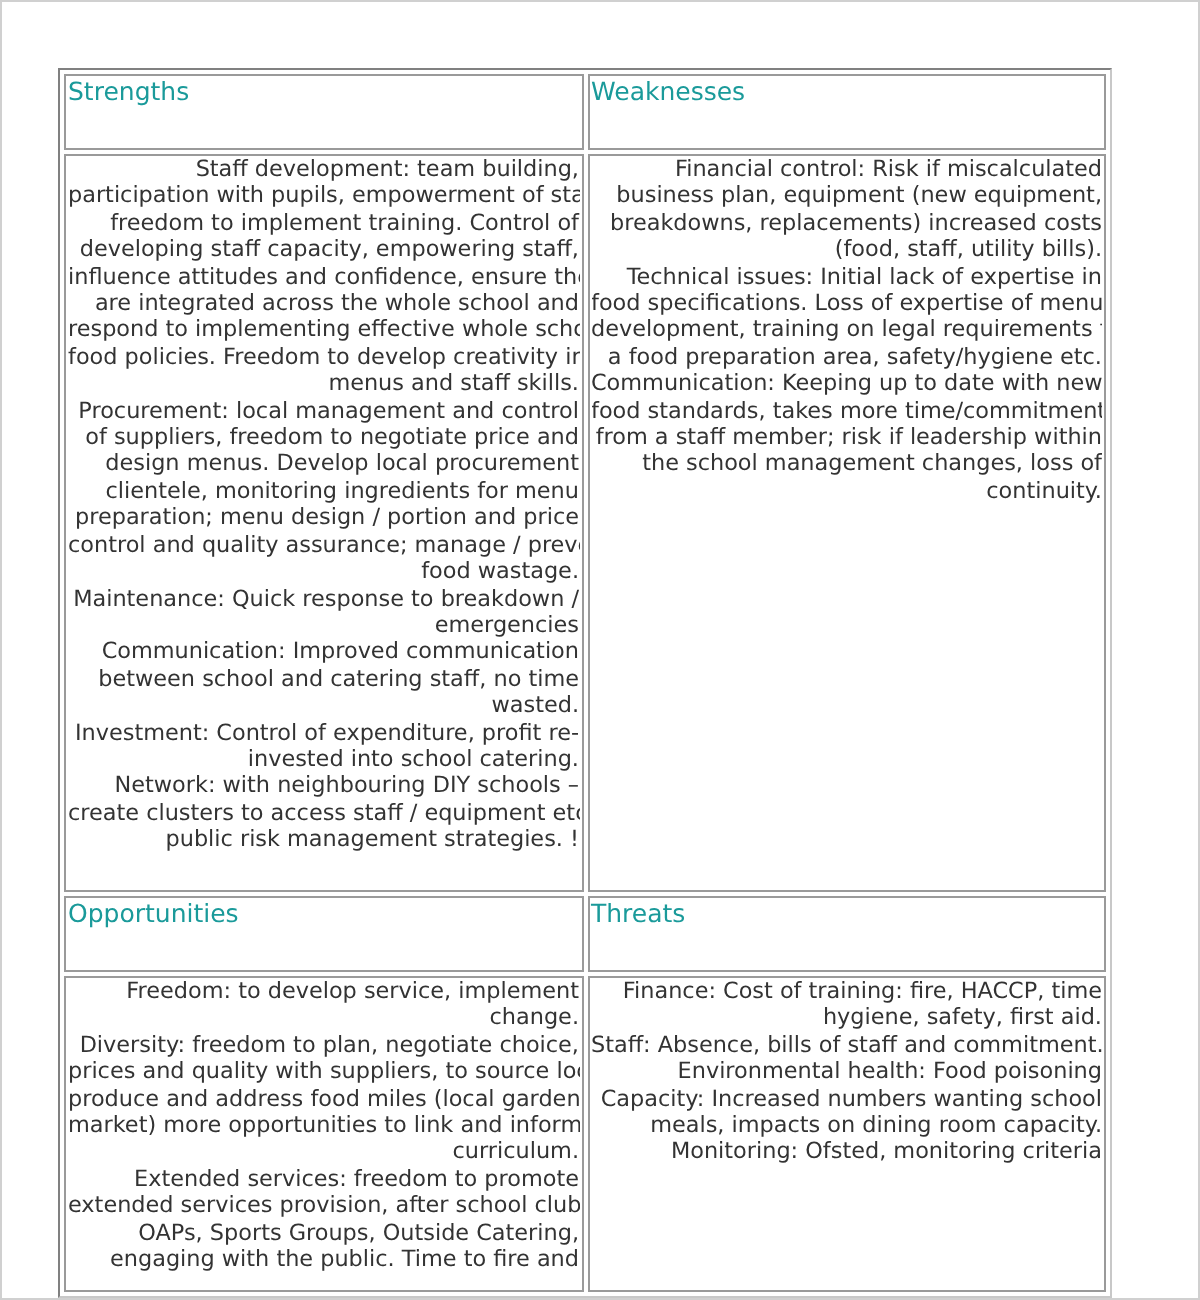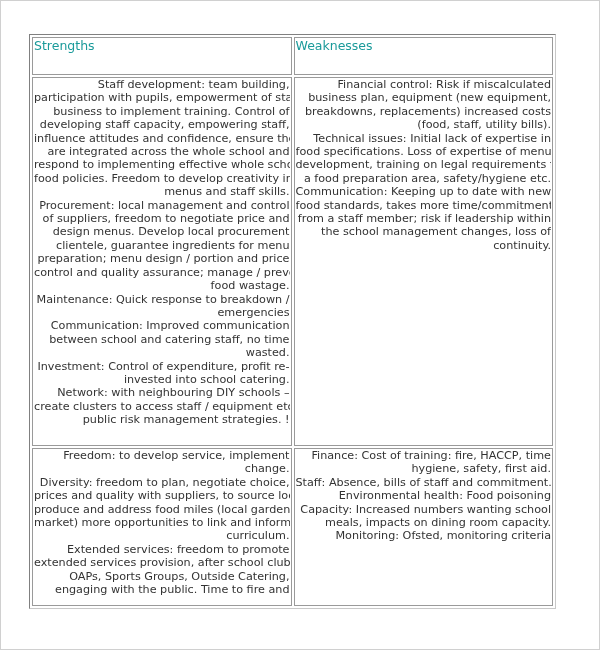--- a/index.html
+++ b/index.html
@@ -51,31 +51,31 @@
     </colgroup>
   <tbody>
       <tr>
     <td class="head">Strengths</td>
     <td class="head">Weaknesses</td>
   </tr>
   <tr class="row-body-1">
     <td class="body">
           <span class="line">Staff development: team building,</span>
           <span class="line">participation with pupils, empowerment of staff,</span>
-          <span class="line">business to implement training. Control of</span>
+          <span class="line">freedom to implement training. Control of</span>
           <span class="line">developing staff capacity, empowering staff,</span>
           <span class="line">influence attitudes and confidence, ensure they</span>
           <span class="line">are integrated across the whole school and</span>
           <span class="line">respond to implementing effective whole school</span>
           <span class="line">food policies. Freedom to develop creativity in</span>
           <span class="line">menus and staff skills.</span>
           <span class="line">Procurement: local management and control</span>
           <span class="line">of suppliers, freedom to negotiate price and</span>
           <span class="line">design menus. Develop local procurement</span>
-          <span class="line">clientele, guarantee ingredients for menu</span>
+          <span class="line">clientele, monitoring ingredients for menu</span>
           <span class="line">preparation;  menu design /  portion and price</span>
           <span class="line">control and quality assurance; manage / prevent</span>
           <span class="line">food wastage.</span>
           <span class="line">Maintenance: Quick response to breakdown /</span>
           <span class="line">emergencies</span>
           <span class="line">Communication: Improved communication</span>
           <span class="line">between school and catering staff, no time</span>
           <span class="line">wasted.</span>
           <span class="line">Investment: Control of expenditure, profit re-</span>
           <span class="line">invested into school catering.</span>
@@ -92,20 +92,24 @@
           <span class="line">food specifications. Loss of expertise of menu</span>
           <span class="line">development, training on legal requirements for</span>
           <span class="line">a food preparation area, safety/hygiene etc.</span>
           <span class="line">Communication: Keeping up to date with new</span>
           <span class="line">food standards, takes more time/commitment</span>
           <span class="line">from a staff member; risk if leadership within</span>
           <span class="line">the school management changes, loss of</span>
           <span class="line">continuity.</span>
         </td>
   </tr>
+  <tr>
+    <td class="head">Opportunities</td>
+    <td class="head">Threats</td>
+  </tr>
   <tr class="row-body-2">
     <td class="body">
           <span class="line">Freedom: to develop service, implement</span>
           <span class="line">change.</span>
           <span class="line">Diversity: freedom to plan, negotiate choice,</span>
           <span class="line">prices and quality with suppliers, to source local</span>
           <span class="line">produce and address food miles (local garden</span>
           <span class="line">market) more opportunities to link and inform</span>
           <span class="line">curriculum.</span>
           <span class="line">Extended services: freedom to promote</span>

